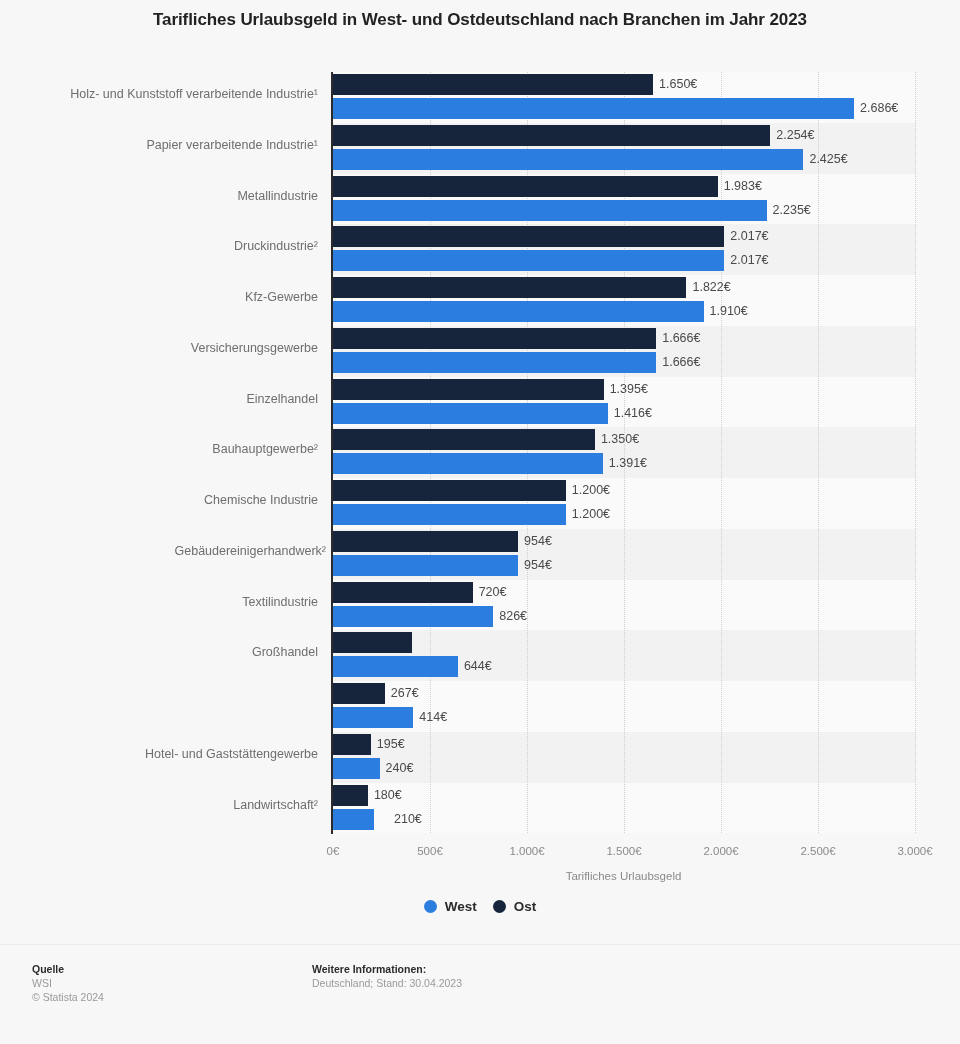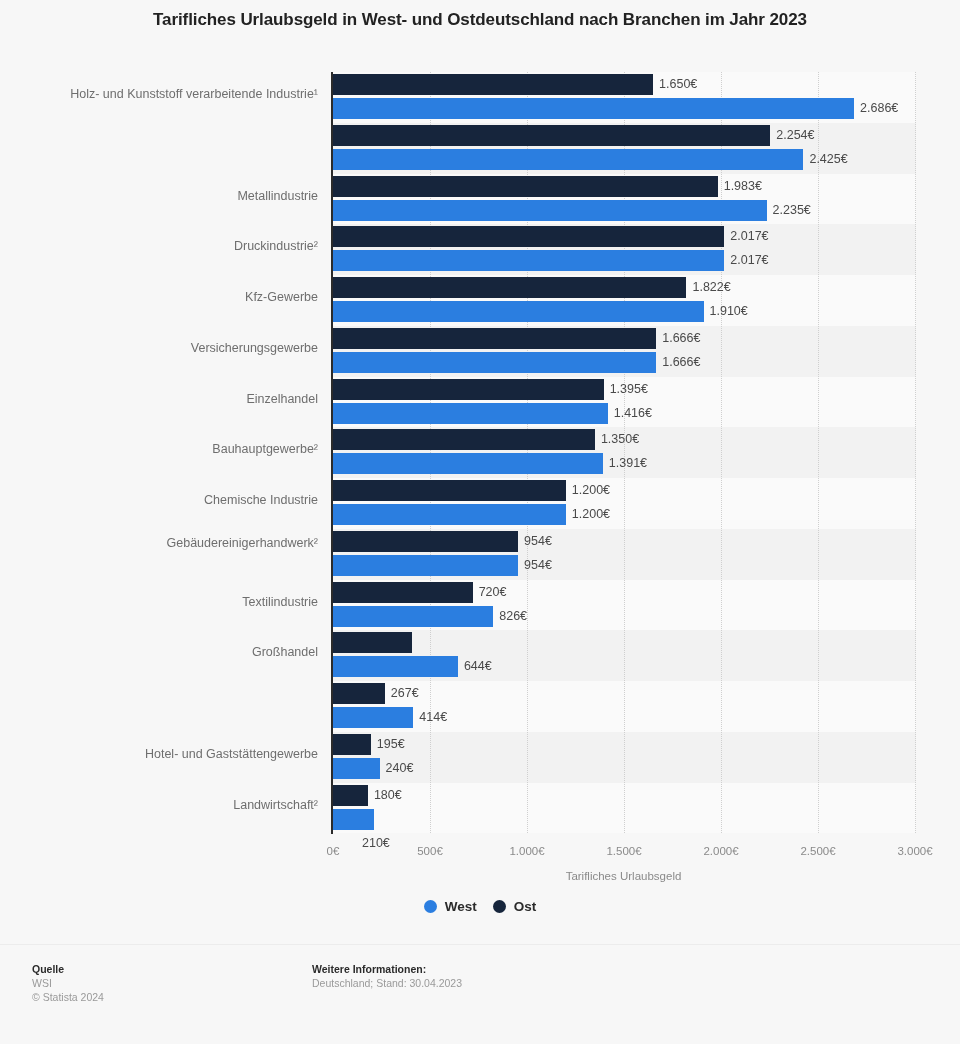--- a/index.html
+++ b/index.html
@@ -207,20 +207,21 @@
   <div class="axis-line"></div>
   <div id="rows">
       <div class="row" style="top: 10px; height: 50.75px;">
         <div class="cat-label" style="top: 15px;">Holz- und Kunststoff verarbeitende Industrie¹</div>
         <div class="bar ost" style="top: 2px; width: 320.1px;"></div>
         <div class="bar-value" style="top: 2px; left: 659.1px;">1.650€</div>
         <div class="bar west" style="top: 26px; width: 521.084px;"></div>
         <div class="bar-value" style="top: 26px; left: 860.084px;">2.686€</div>
       </div>
       <div class="row" style="top: 60.75px; height: 50.75px;">
+        <div class="cat-label" style="top: 15px;">Papier verarbeitende Industrie¹</div>
         <div class="bar ost" style="top: 2px; width: 437.276px;"></div>
         <div class="bar-value" style="top: 2px; left: 776.276px;">2.254€</div>
         <div class="bar west" style="top: 26px; width: 470.45px;"></div>
         <div class="bar-value" style="top: 26px; left: 809.45px;">2.425€</div>
       </div>
       <div class="row" style="top: 111.5px; height: 50.75px;">
         <div class="cat-label" style="top: 15px;">Metallindustrie</div>
         <div class="bar ost" style="top: 2px; width: 384.702px;"></div>
         <div class="bar-value" style="top: 2px; left: 723.702px;">1.983€</div>
         <div class="bar west" style="top: 26px; width: 433.59px;"></div>
@@ -262,21 +263,21 @@
         <div class="bar-value" style="top: 26px; left: 608.854px;">1.391€</div>
       </div>
       <div class="row" style="top: 416px; height: 50.75px;">
         <div class="cat-label" style="top: 15px;">Chemische Industrie</div>
         <div class="bar ost" style="top: 2px; width: 232.8px;"></div>
         <div class="bar-value" style="top: 2px; left: 571.8px;">1.200€</div>
         <div class="bar west" style="top: 26px; width: 232.8px;"></div>
         <div class="bar-value" style="top: 26px; left: 571.8px;">1.200€</div>
       </div>
       <div class="row" style="top: 466.75px; height: 50.75px;">
-        <div class="cat-label" style="top: 7px;">Gebäudereinigerhandwerk²</div>
+        <div class="cat-label" style="top: 15px; padding-left: 8px;">Gebäudereinigerhandwerk²</div>
         <div class="bar ost" style="top: 2px; width: 185.076px;"></div>
         <div class="bar-value" style="top: 2px; left: 524.076px;">954€</div>
         <div class="bar west" style="top: 26px; width: 185.076px;"></div>
         <div class="bar-value" style="top: 26px; left: 524.076px;">954€</div>
       </div>
       <div class="row" style="top: 517.5px; height: 50.75px;">
         <div class="cat-label" style="top: 15px;">Textilindustrie</div>
         <div class="bar ost" style="top: 2px; width: 139.68px;"></div>
         <div class="bar-value" style="top: 2px; left: 478.68px;">720€</div>
         <div class="bar west" style="top: 26px; width: 160.244px;"></div>
@@ -300,21 +301,21 @@
         <div class="bar ost" style="top: 2px; width: 37.83px;"></div>
         <div class="bar-value" style="top: 2px; left: 376.83px;">195€</div>
         <div class="bar west" style="top: 26px; width: 46.56px;"></div>
         <div class="bar-value" style="top: 26px; left: 385.56px;">240€</div>
       </div>
       <div class="row" style="top: 720.5px; height: 50.75px;">
         <div class="cat-label" style="top: 15px;">Landwirtschaft²</div>
         <div class="bar ost" style="top: 2px; width: 34.92px;"></div>
         <div class="bar-value" style="top: 2px; left: 373.92px;">180€</div>
         <div class="bar west" style="top: 26px; width: 40.74px;"></div>
-        <div class="bar-value" style="top: 26px; left: 362px; margin-top: 24px;">210€</div>
+        <div class="bar-value" style="top: 26px; left: 394px;">210€</div>
       </div>
     </div>
 </div>
 
 <div class="xticks" id="xticks">
     <div class="xtick" style="left: 333px;">0€</div>
     <div class="xtick" style="left: 430px;">500€</div>
     <div class="xtick" style="left: 527px;">1.000€</div>
     <div class="xtick" style="left: 624px;">1.500€</div>
     <div class="xtick" style="left: 721px;">2.000€</div>

